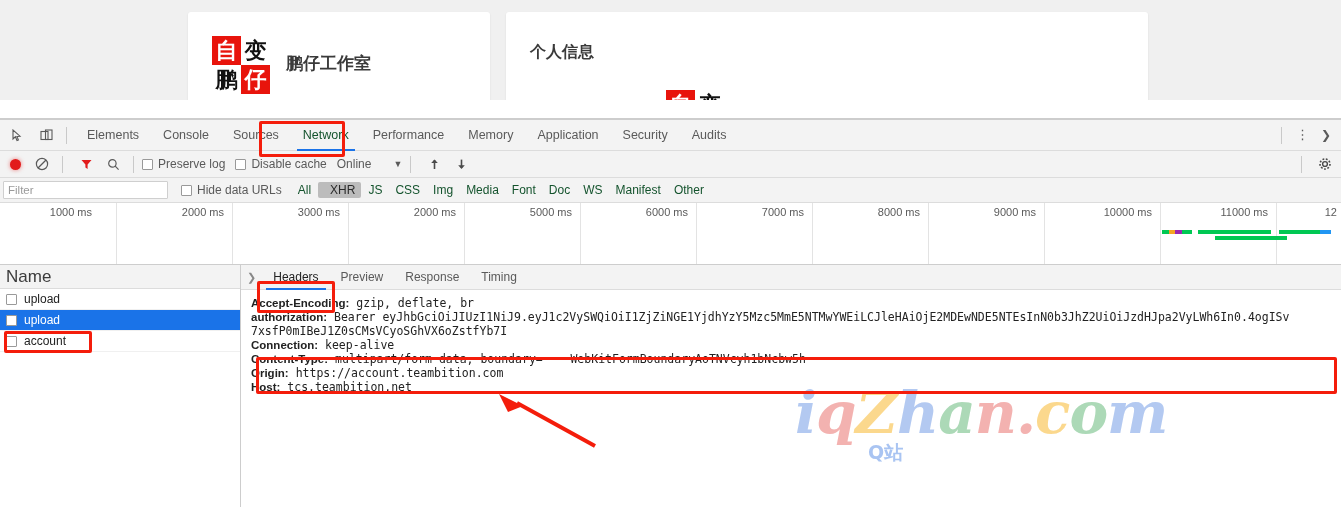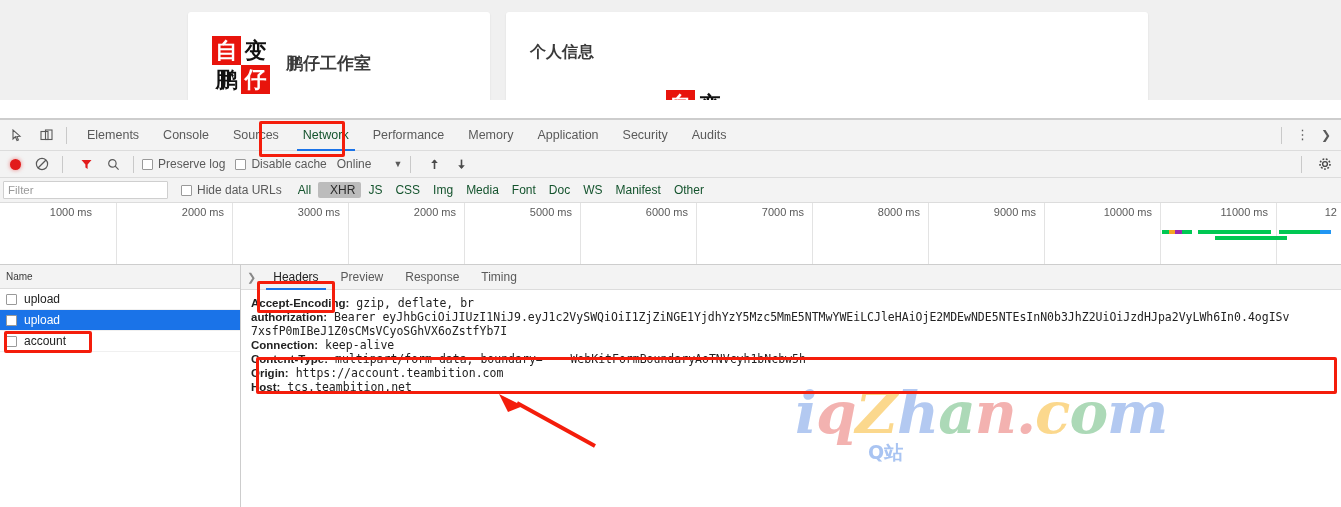--- a/index.html
+++ b/index.html
@@ -134,21 +134,21 @@
     transform:translateX(-100%); padding-right:4px; white-space:nowrap;
   }
   .ov-bar { position:absolute; height:4px; border-radius:0; }
 
   
   .split { display:flex; height:268px; }
   .left-pane {
     width:241px; border-right:1px solid #cdcdcd; position:relative; background:#fff;
   }
   .name-hdr {
-    height:24px; line-height:24px; font-size:10px; color:#3c3c3c;
+    height:24px; line-height:24px; font-size:17px; color:#3c3c3c;
     padding-left:6px; background:#f3f3f3; border-bottom:1px solid #dcdcdc;
   }
   .req-row {
     height:21px; display:flex; align-items:center; font-size:12px;
     padding-left:6px; color:#222; border-bottom:1px solid #f0f0f0;
   }
   .req-row.sel { background:#1a73e8; color:#fff; }
   .req-cb {
     width:11px; height:11px; border:1px solid #9a9a9a; background:#fff;
     margin-right:7px; border-radius:1px; flex:none;

